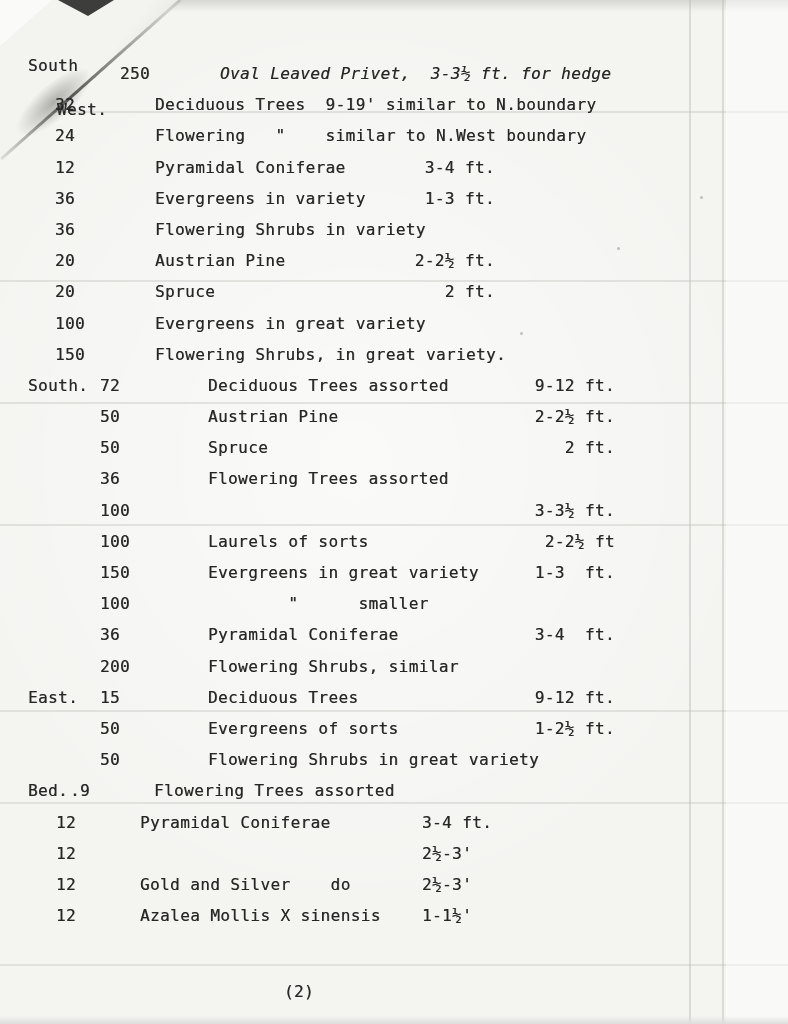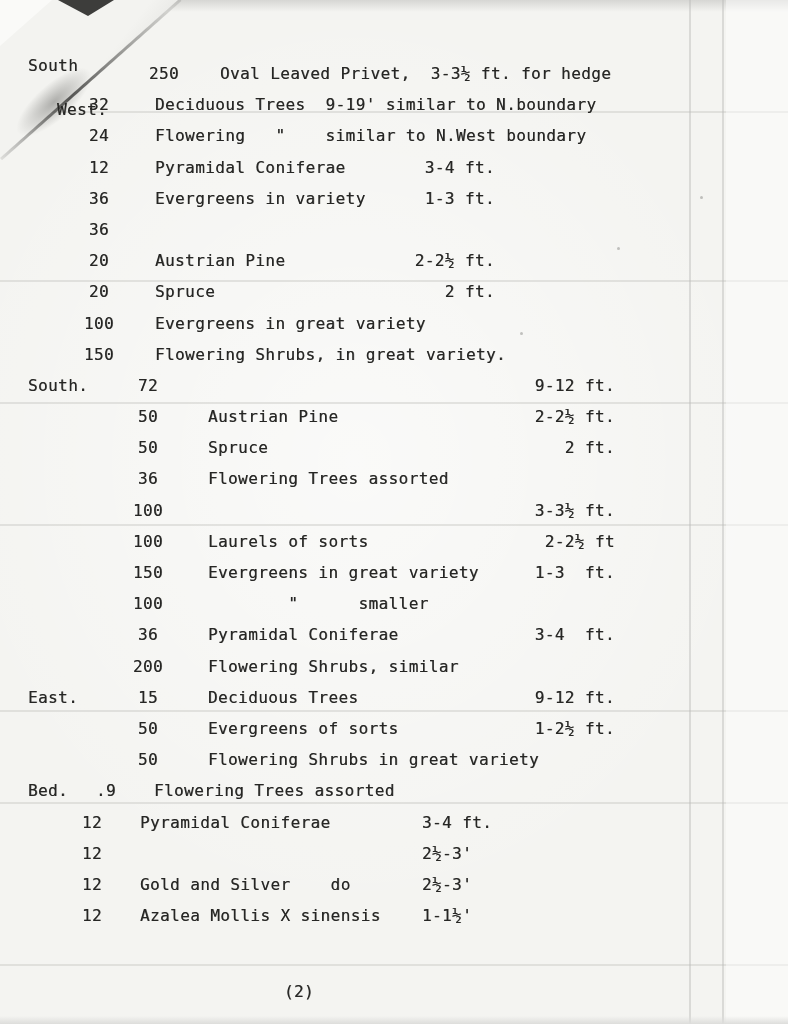--- a/index.html
+++ b/index.html
@@ -46,27 +46,27 @@
   .doc-body{position:absolute;left:0;top:58px;width:100%;
     font-size:16px;letter-spacing:0.4px;
     text-shadow:0.4px 0.4px 0.6px rgba(28,28,26,0.55);}
   .section{position:relative;}
   .lab{position:absolute;white-space:pre;line-height:31.2px;height:31.2px;}
   .lab.l1{left:28px;top:0;}
   .section[data-key="south_west"] .lab.l1{top:-8px;}
   .section[data-key="south_west"] .lab.l2{left:57px;top:6px;margin-top:30px;}
   .row{position:relative;height:31.2px;line-height:31.2px;}
   .row span{position:absolute;white-space:pre;}
-  .qty{text-align:center;}
+  .qty{text-align:left;}
   
   .section[data-key="south_west"] .row[data-type="item"] .qty{left:55px;width:88px;}
   .section[data-key="south_west"] .row[data-type="item"] .desc{left:155px;}
   .section[data-key="south_west"] .size{left:385px;width:110px;text-align:right;}
   .section[data-key="south_west"] .row[data-type="lead"] .qty{left:120px;width:88px;}
-  .section[data-key="south_west"] .row[data-type="lead"] .desc{left:220px;}
+  .section[data-key="south_west"] .row[data-type="lead"] .desc{left:220px;font-style:italic;}
   .section[data-key="south_west"] .row[data-type="continuation"] .desc{left:313px;}
   
   .section[data-key="south"] .qty,.section[data-key="east"] .qty{left:100px;width:96px;}
   .section[data-key="south"] .desc,.section[data-key="east"] .desc{left:208px;}
   .section[data-key="south"] .size,.section[data-key="east"] .size{left:500px;width:115px;text-align:right;}
   
   .section[data-key="bed"] .row .qty{left:56px;width:72px;}
   .section[data-key="bed"] .row .desc{left:140px;}
   .section[data-key="bed"] .row[data-type="lead"] .qty{left:70px;width:72px;}
   .section[data-key="bed"] .row[data-type="lead"] .desc{left:154px;}
@@ -126,20 +126,21 @@
           <span class="desc">Pyramidal Coniferae</span>
           <span class="size">3-4 ft.</span>
         </div>
         <div class="row" data-type="item">
           <span class="qty">36</span>
           <span class="desc">Evergreens in variety</span>
           <span class="size">1-3 ft.</span>
         </div>
         <div class="row" data-type="item">
           <span class="qty">36</span>
+          <span class="desc">Flowering Shrubs in variety</span>
         </div>
         <div class="row" data-type="item">
           <span class="qty">20</span>
           <span class="desc">Austrian Pine</span>
           <span class="size">2-2½ ft.</span>
         </div>
         <div class="row" data-type="item">
           <span class="qty">20</span>
           <span class="desc">Spruce</span>
           <span class="size">2 ft.</span>
@@ -150,20 +151,21 @@
         </div>
         <div class="row" data-type="item">
           <span class="qty">150</span>
           <span class="desc">Flowering Shrubs, in great variety.</span>
         </div>
       </div>
       <div class="section" data-key="south">
         <span class="lab l1">South.</span>
         <div class="row" data-type="item">
           <span class="qty">72</span>
+          <span class="desc">Deciduous Trees assorted</span>
           <span class="size">9-12 ft.</span>
         </div>
         <div class="row" data-type="item">
           <span class="qty">50</span>
           <span class="desc">Austrian Pine</span>
           <span class="size">2-2½ ft.</span>
         </div>
         <div class="row" data-type="item">
           <span class="qty">50</span>
           <span class="desc">Spruce</span>

